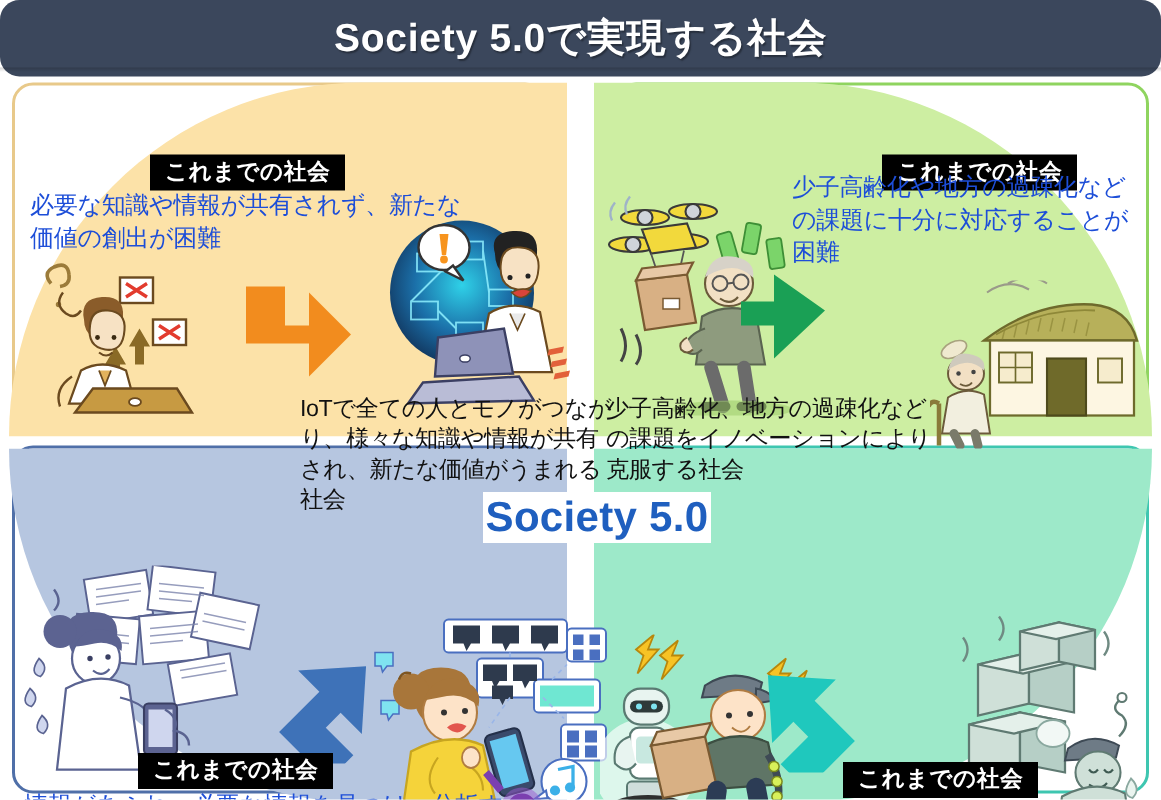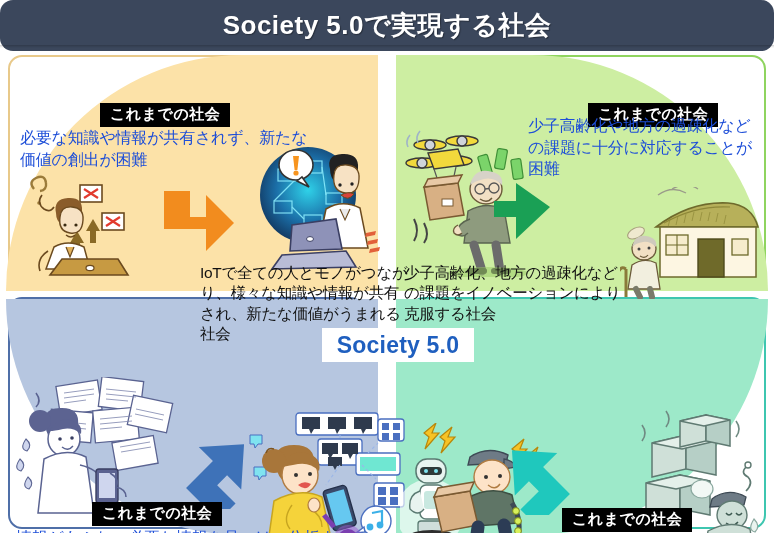--- a/index.html
+++ b/index.html
@@ -86,21 +86,21 @@
   #fut-bl { left: 160px; top: 310px; width: 206px; }
   #fut-br { left: 404px; top: 310px; width: 216px; }
 
   
   .center-chip {
     position: absolute; left: 322px; top: 281px; width: 152px; height: 34px;
     background: #ffffff; display: flex; align-items: center; justify-content: center;
     z-index: 30;
   }
   .center-chip span {
-    color: #1f5fbf; font-size: 23px; font-weight: bold; letter-spacing: .2px;
+    color: #1f5fbf; font-size: 28px; font-weight: bold; letter-spacing: .2px;
   }
 
   
   .arrow { position: absolute; z-index: 5; }
   #arrow-tl { left: 160px; top: 130px; }
   #arrow-tr { left: 488px; top: 132px; }
   #arrow-bl { left: 182px; top: 386px; }
   #arrow-br { left: 498px; top: 392px; }
 
   

